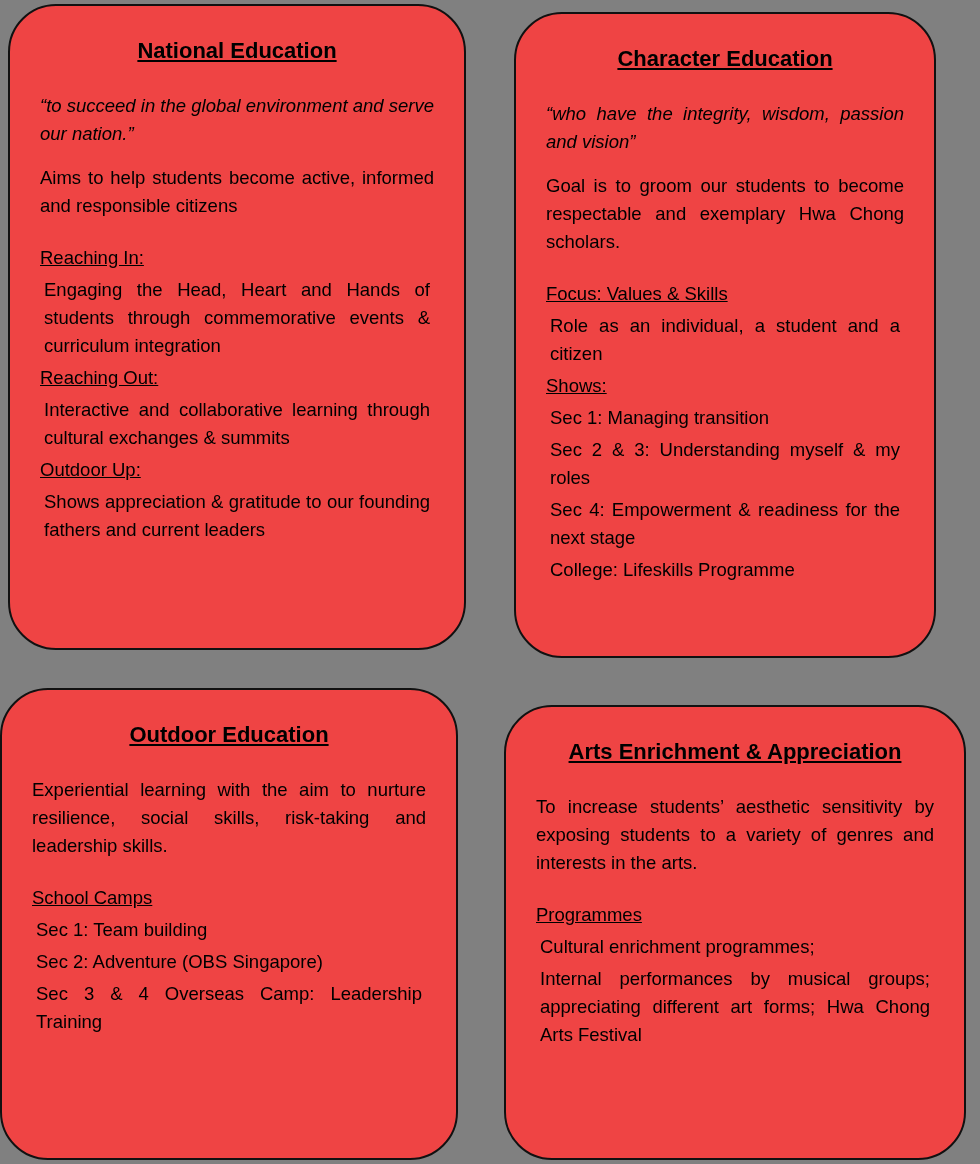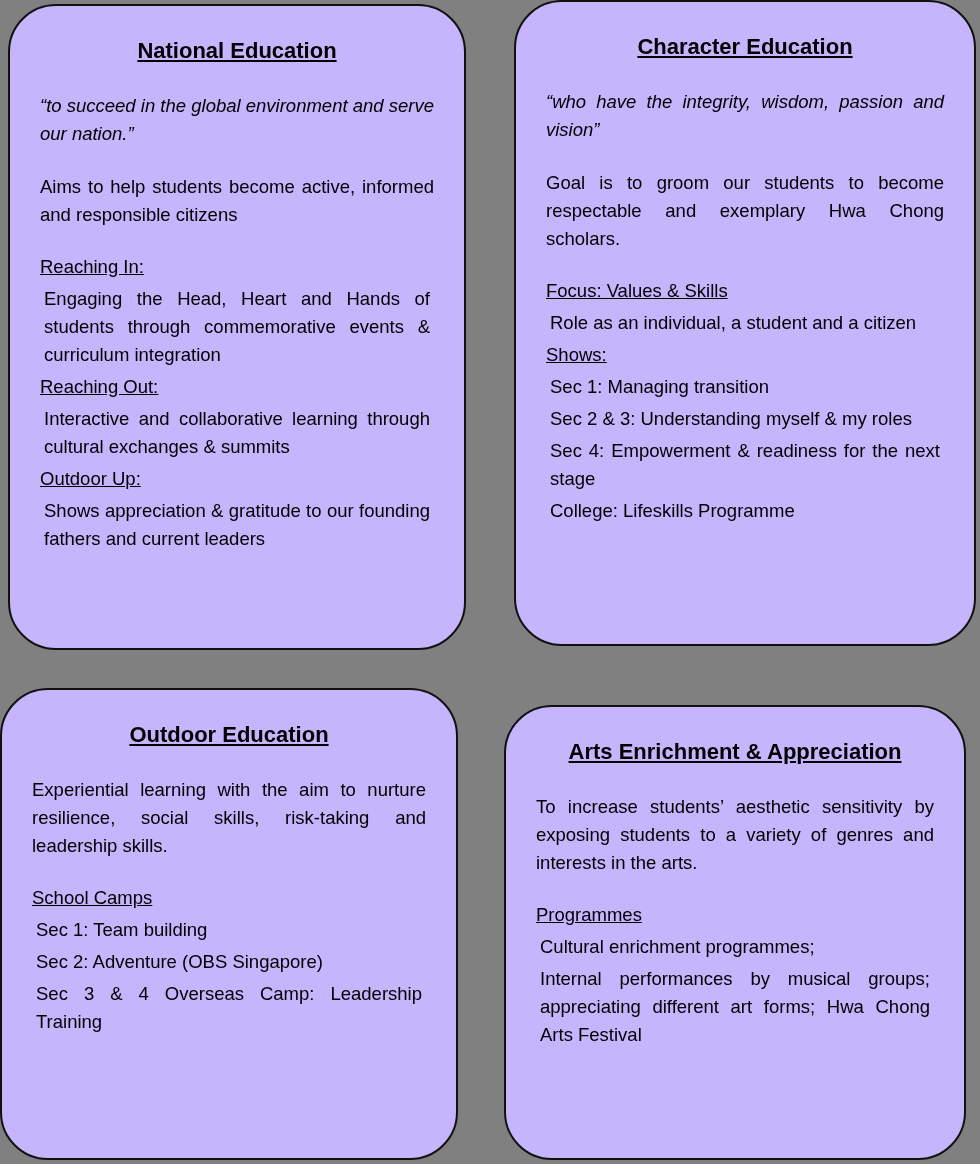--- a/index.html
+++ b/index.html
@@ -11,44 +11,44 @@
   .stage {
     position: relative;
     width: 980px;
     height: 1164px;
     background: #808080;
     overflow: hidden;
   }
   .card {
     position: absolute;
     box-sizing: border-box;
-    background: #c4b5fd;
+    background: #ef4444;
     border: 2px solid #111111;
     border-radius: 48px;
     padding: 18px 30px;
     color: #000000;
     font-size: 18.5px;
     line-height: 28px;
     text-align: justify;
   }
   .card-1 { left: 8px;   top: 4px;   width: 458px; height: 646px; }
-  .card-2 { left: 514px; top: 0;   width: 462px; height: 646px; }
+  .card-2 { left: 514px; top: 12px;   width: 422px; height: 646px; }
   .card-3 { left: 0;   top: 688px; width: 458px; height: 472px; }
   .card-4 { left: 504px; top: 705px; width: 462px; height: 455px; }
 
   .card-title {
     margin: 12px 0 26px 0;
     text-align: center;
     font-size: 22px;
     font-weight: bold;
     text-decoration: underline;
     line-height: 30px;
   }
   .quote {
-    margin: 0 0 25px 0;
+    margin: 0 0 16px 0;
     font-style: italic;
   }
   .quote .seg { font-style: italic; }
   .quote .bold { font-weight: normal; }
   .intro {
     margin: 0 0 24px 0;
   }
   .section { margin: 0; }
   .heading {
     margin: 0;

